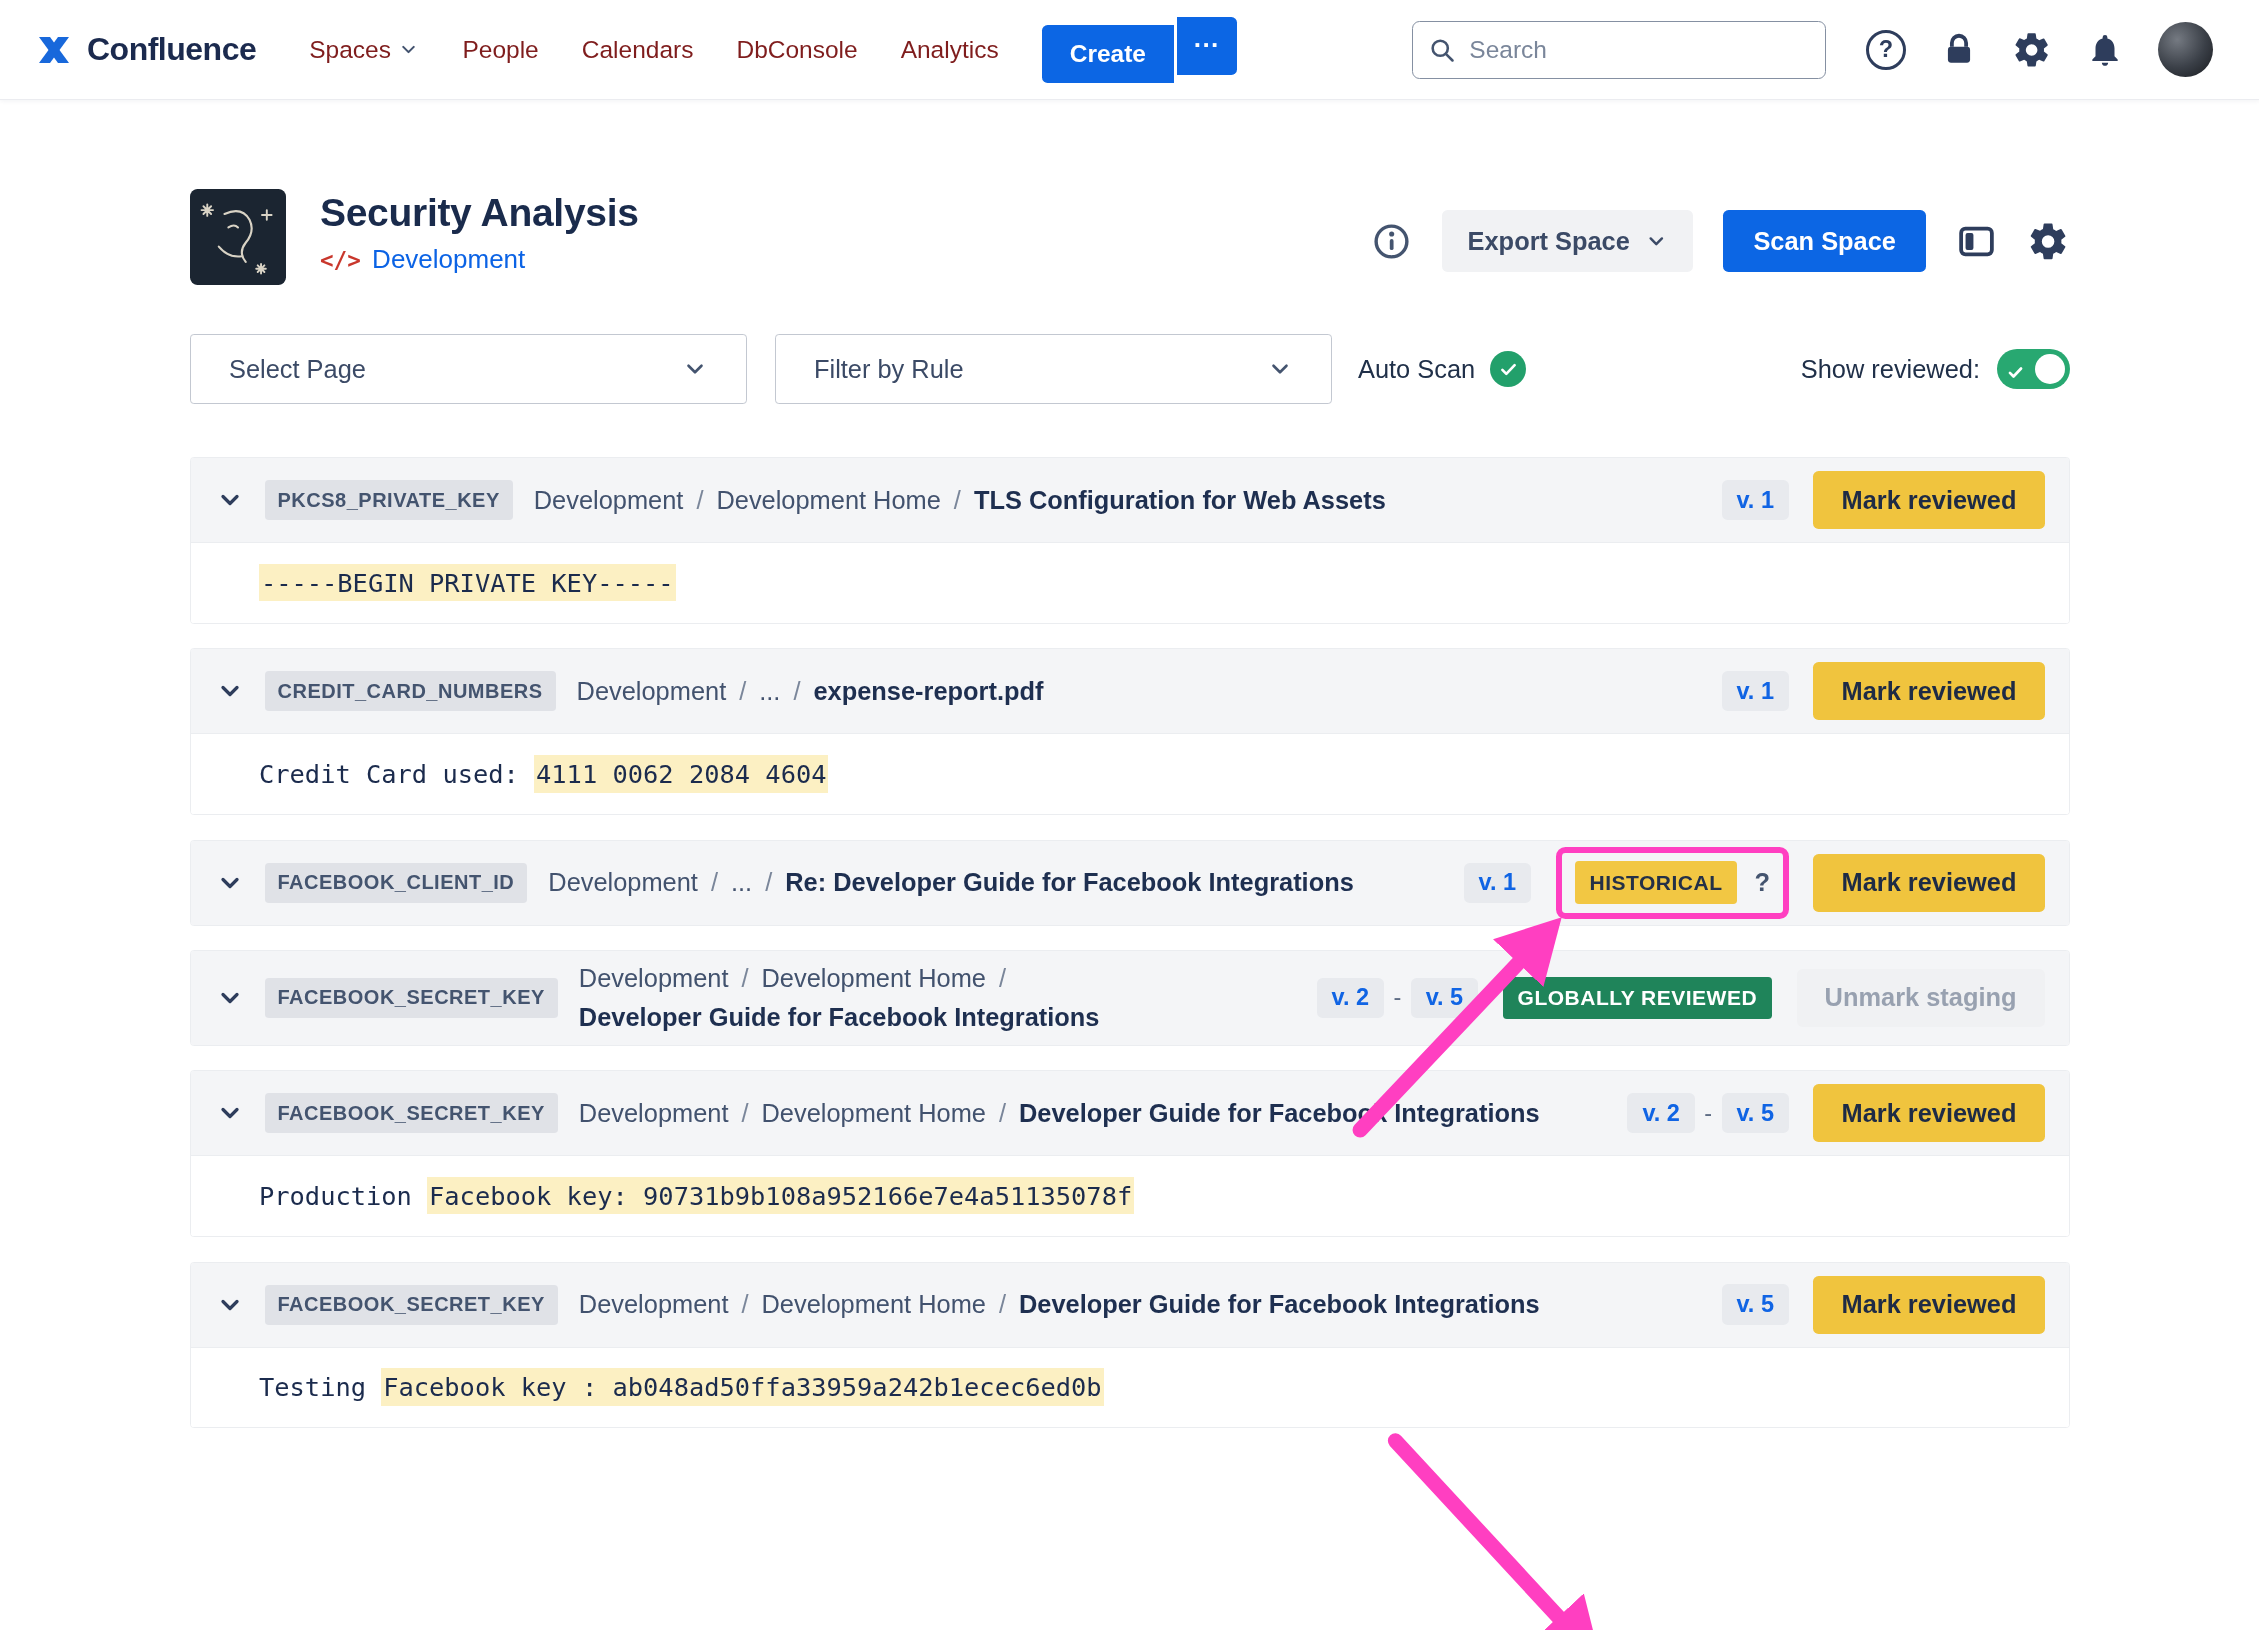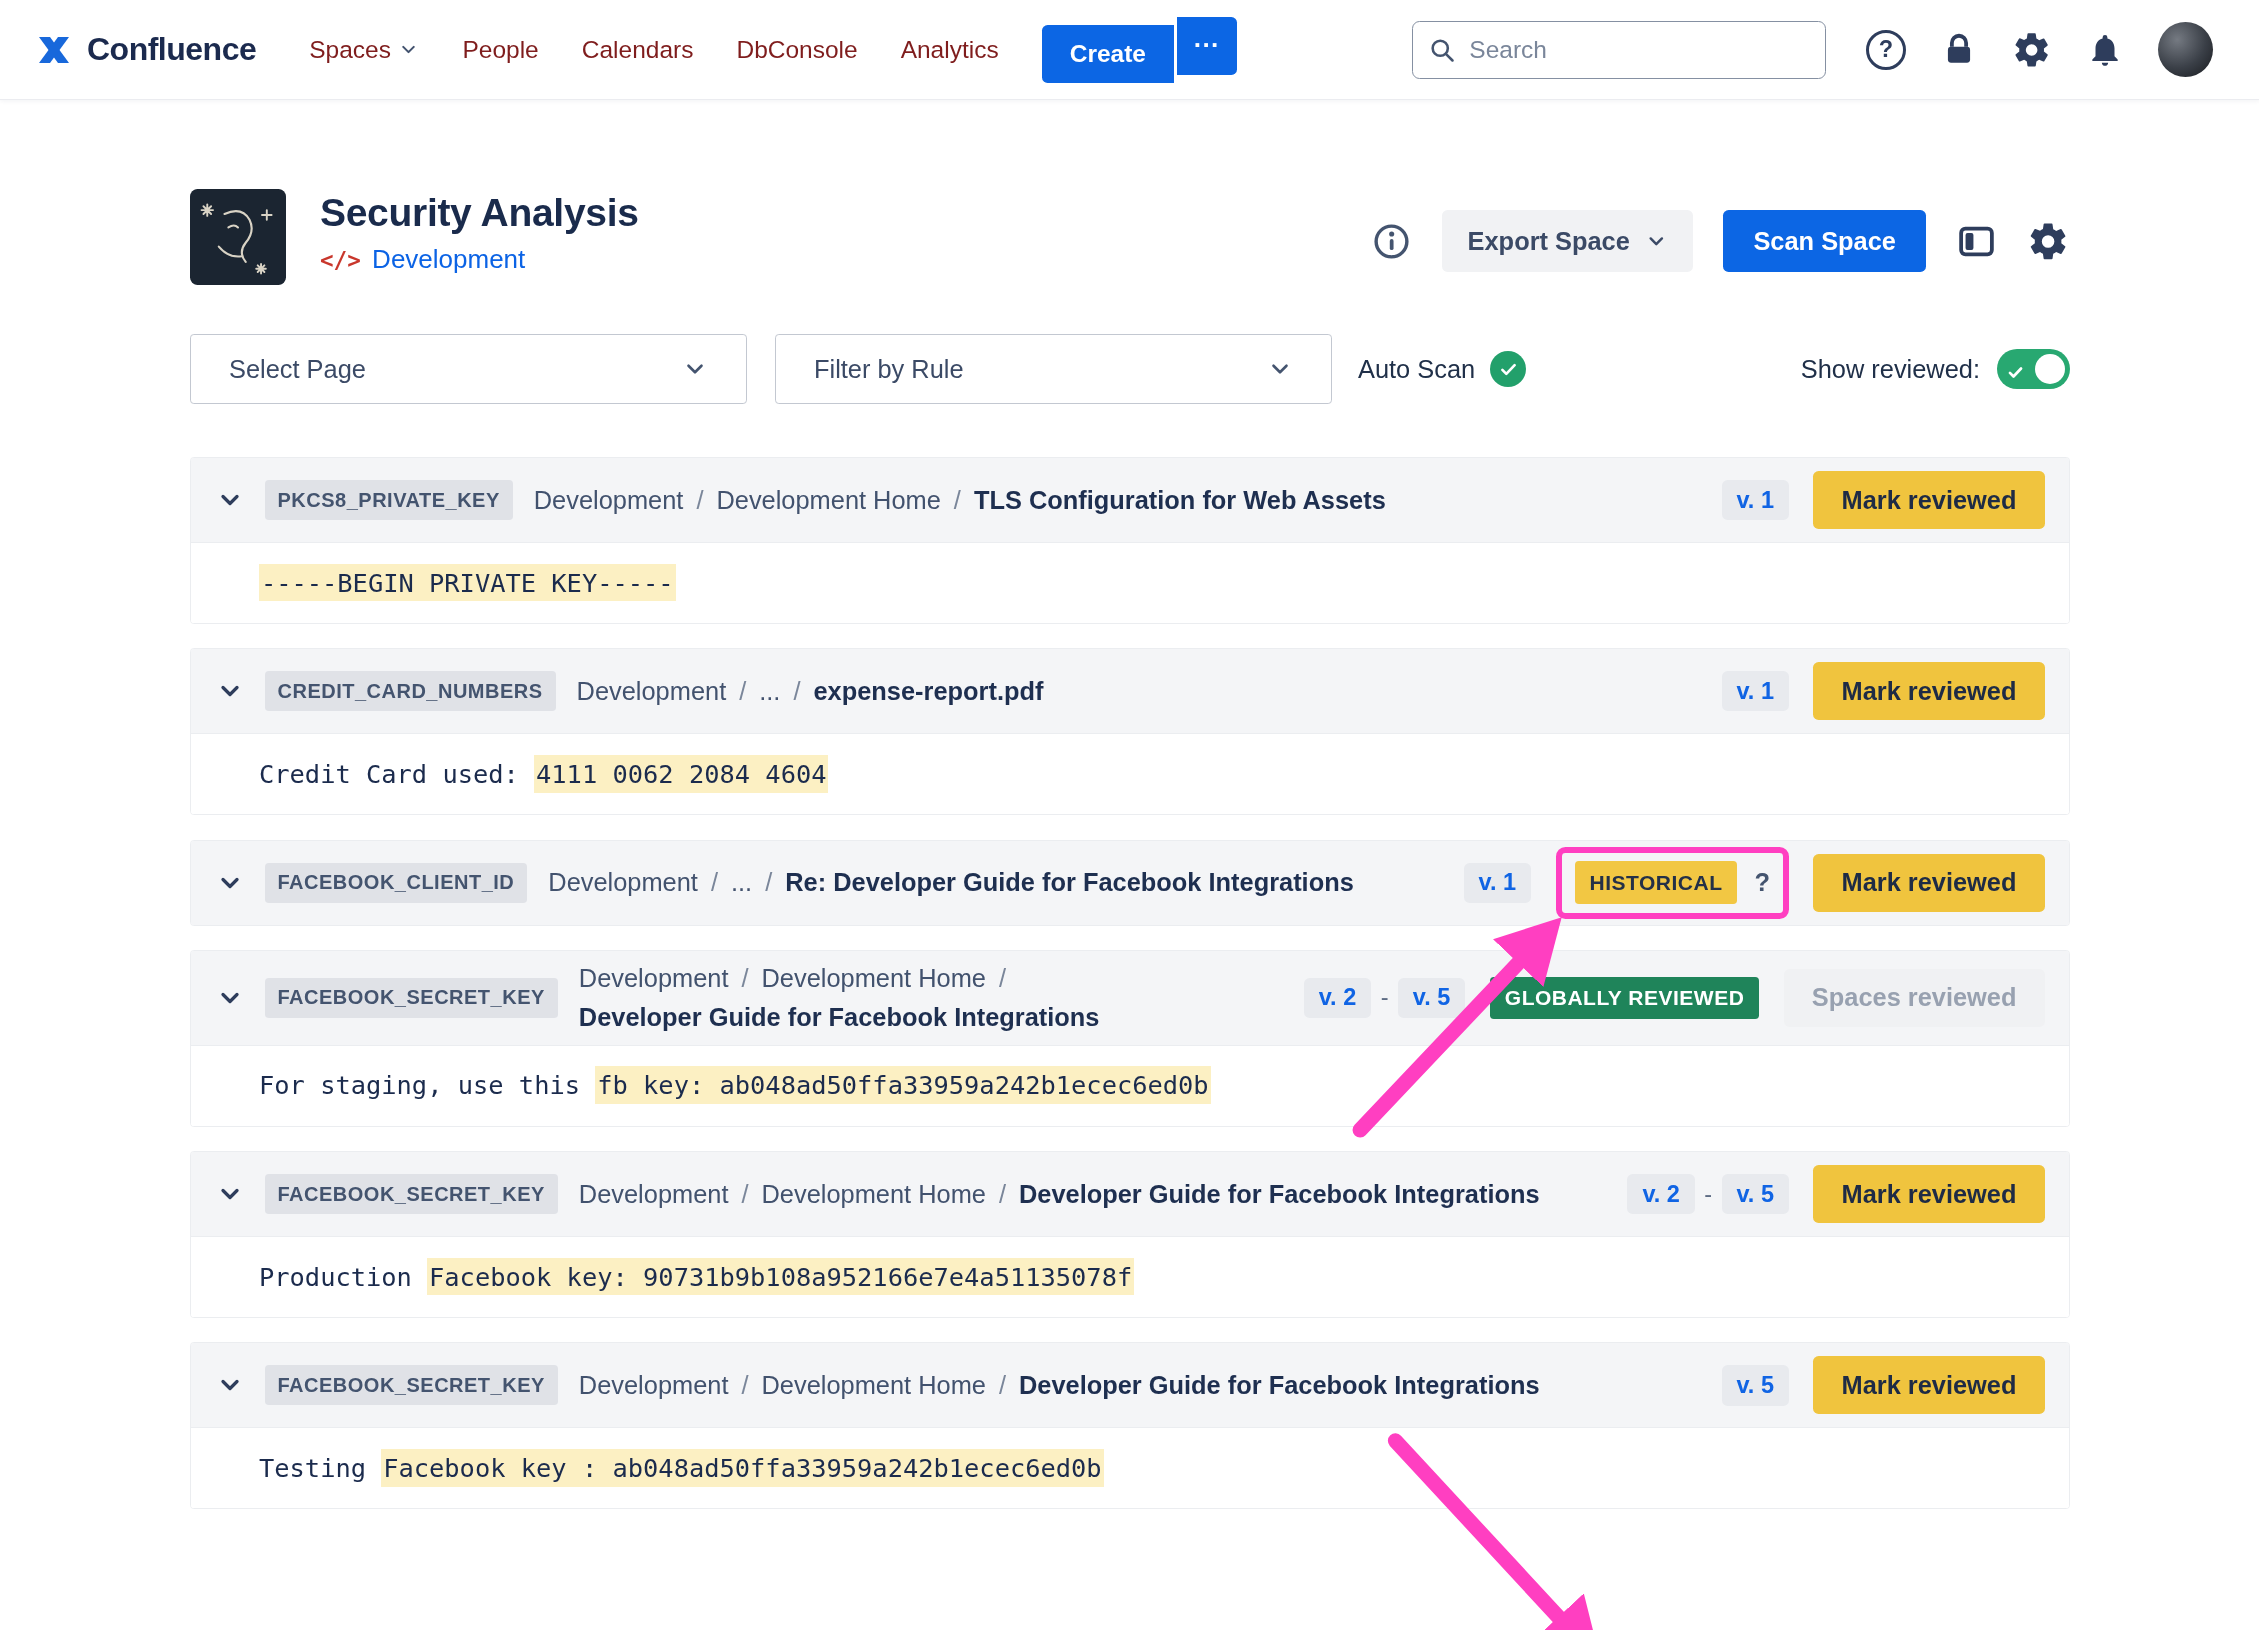--- a/index.html
+++ b/index.html
@@ -360,24 +360,23 @@
           </span>
       <span class="right-cluster">
         <span class="versions">
               <span class="v-pill">v. 2</span>
               <span class="v-dash">-</span>
               <span class="v-pill">v. 5</span>
             </span>
         <span class="status-wrap">
               <span class="badge badge-reviewed">GLOBALLY REVIEWED</span>
             </span>
-            <button class="action-btn btn-muted">Spaces reviewed</button>
-      </span>
-    </div>
-    <div class="f-body"><span class="plain">For staging, use this </span><span class="hl">fb key: ab048ad50ffa33959a242b1ecec6ed0b</span></div>
+            <button class="action-btn btn-muted">Unmark staging</button>
+      </span>
+    </div>
   </article>
 
   <article class="finding">
     <div class="f-header">
       <span class="chev">
         <svg width="28" height="28" viewBox="0 0 24 24">
               <path d="M6 9l6 6 6-6" stroke="#2E3D5C" stroke-width="2.8" fill="none" stroke-linecap="round" stroke-linejoin="round"></path>
             </svg>
       </span>
       <span class="rule-badge">FACEBOOK_SECRET_KEY</span>

